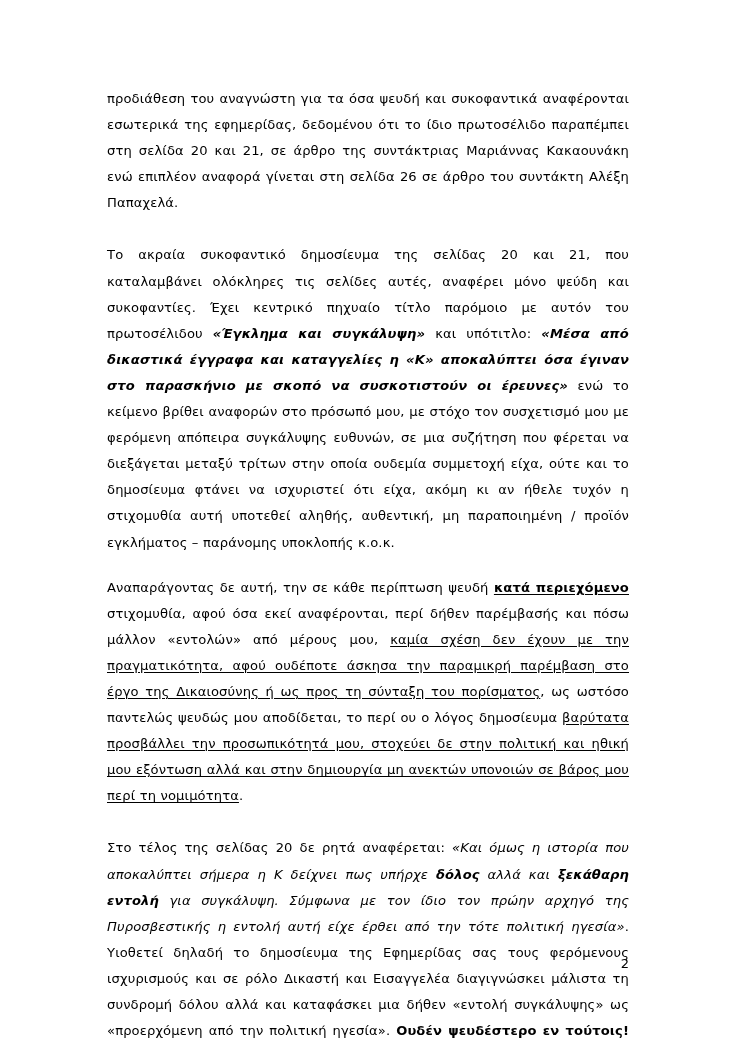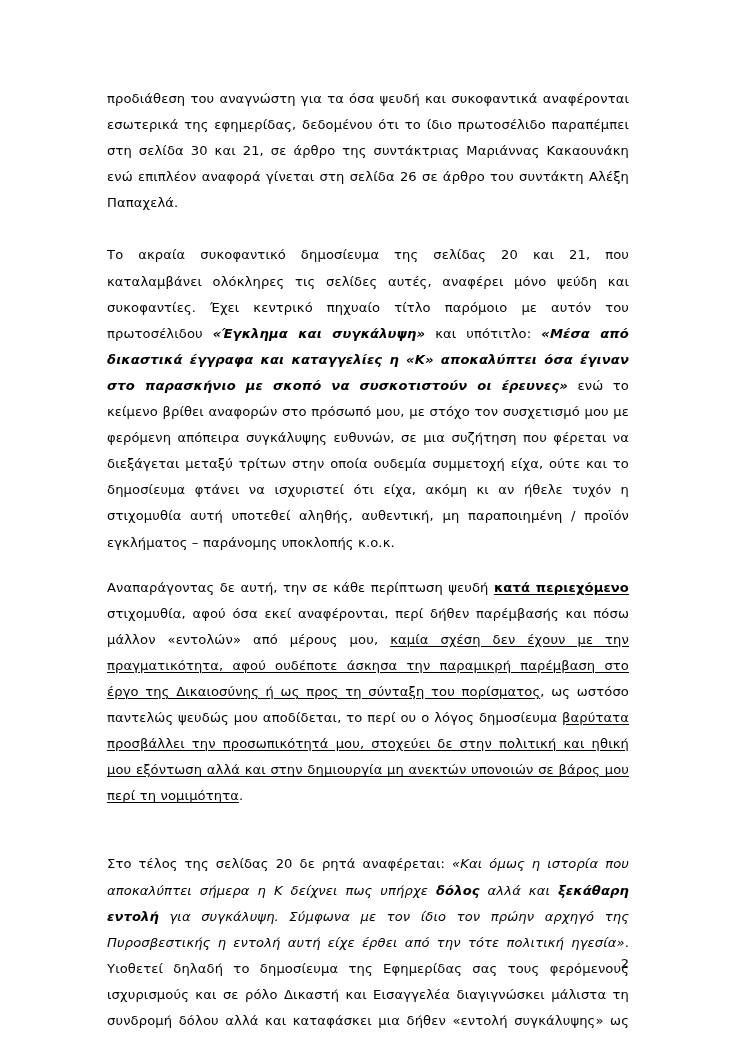--- a/index.html
+++ b/index.html
@@ -33,21 +33,21 @@
     text-justify: inter-word;
     margin: 0 0 26px 0;
     letter-spacing: 0.01em;
     word-spacing: 0.01em;
   }
   .para:last-of-type {
     margin-bottom: 0;
   }
   .p1 { margin-bottom: 26px; }
   .p2 { margin-bottom: 19px; }
-  .p3 { margin-bottom: 42px; }
+  .p3 { margin-bottom: 26px; }
   .p4 { margin-bottom: 26px; }
 
   b, .b { font-weight: bold; }
   i, .i { font-style: italic; }
   .bi { font-weight: bold; font-style: italic; }
   .u { text-decoration: underline; text-underline-offset: 2px; }
   .bu { font-weight: bold; text-decoration: underline; text-underline-offset: 2px; }
 
   .page-number {
     position: absolute;
@@ -58,19 +58,19 @@
     font-size: 13px;
     color: #000000;
     font-family: "DejaVu Sans", "Liberation Sans", sans-serif;
   }
 </style>
 </head>
 <body>
 
 <div class="page">
   <div class="content">
-    <p class="para p1">προδιάθεση του αναγνώστη για τα όσα ψευδή και συκοφαντικά αναφέρονται εσωτερικά της εφημερίδας, δεδομένου ότι το ίδιο πρωτοσέλιδο παραπέμπει στη σελίδα 30 και 21,  σε άρθρο της συντάκτριας  Μαριάννας Κακαουνάκη ενώ επιπλέον αναφορά γίνεται στη σελίδα 26 σε άρθρο του συντάκτη Αλέξη Παπαχελά.</p>
+    <p class="para p1">προδιάθεση του αναγνώστη για τα όσα ψευδή και συκοφαντικά αναφέρονται εσωτερικά της εφημερίδας, δεδομένου ότι το ίδιο πρωτοσέλιδο παραπέμπει στη σελίδα 20 και 21,  σε άρθρο της συντάκτριας  Μαριάννας Κακαουνάκη ενώ επιπλέον αναφορά γίνεται στη σελίδα 26 σε άρθρο του συντάκτη Αλέξη Παπαχελά.</p>
     <p class="para p2">Το ακραία συκοφαντικό δημοσίευμα της σελίδας 20 και 21, που καταλαμβάνει ολόκληρες τις  σελίδες αυτές, αναφέρει  μόνο ψεύδη και συκοφαντίες. Έχει κεντρικό πηχυαίο τίτλο παρόμοιο με αυτόν του πρωτοσέλιδου <span class="bi">«Έγκλημα και συγκάλυψη»</span> και υπότιτλο: <span class="bi">«Μέσα από δικαστικά έγγραφα και καταγγελίες η «Κ» αποκαλύπτει όσα έγιναν στο παρασκήνιο με σκοπό να συσκοτιστούν οι έρευνες»</span> ενώ το κείμενο βρίθει αναφορών στο πρόσωπό μου, με στόχο τον συσχετισμό μου με φερόμενη απόπειρα συγκάλυψης ευθυνών, σε μια συζήτηση που φέρεται να διεξάγεται μεταξύ τρίτων στην οποία ουδεμία συμμετοχή είχα, ούτε και το δημοσίευμα φτάνει να ισχυριστεί ότι είχα, ακόμη κι αν ήθελε τυχόν η στιχομυθία αυτή υποτεθεί αληθής, αυθεντική, μη παραποιημένη / προϊόν εγκλήματος – παράνομης υποκλοπής κ.ο.κ.</p>
     <p class="para p3">Αναπαράγοντας δε αυτή, την σε κάθε περίπτωση ψευδή <span class="bu">κατά περιεχόμενο</span> στιχομυθία, αφού όσα εκεί αναφέρονται, περί δήθεν παρέμβασής και πόσω μάλλον «εντολών» από μέρους μου, <span class="u">καμία σχέση δεν έχουν με την πραγματικότητα, αφού ουδέποτε άσκησα την παραμικρή παρέμβαση στο έργο της Δικαιοσύνης ή ως προς τη σύνταξη του πορίσματος</span>, ως ωστόσο παντελώς ψευδώς μου αποδίδεται, το περί ου ο λόγος δημοσίευμα <span class="u">βαρύτατα προσβάλλει την προσωπικότητά μου, στοχεύει δε στην πολιτική και ηθική μου εξόντωση αλλά και στην δημιουργία μη ανεκτών υπονοιών σε βάρος μου περί τη νομιμότητα</span>.</p>
     <p class="para p4">Στο τέλος της σελίδας 20 δε ρητά αναφέρεται: <span class="i">«Και όμως η ιστορία που αποκαλύπτει σήμερα η Κ δείχνει πως υπήρχε </span><span class="bi">δόλος</span><span class="i"> αλλά και </span><span class="bi">ξεκάθαρη εντολή</span><span class="i"> για συγκάλυψη. Σύμφωνα με τον ίδιο τον πρώην αρχηγό της Πυροσβεστικής η εντολή αυτή είχε έρθει από την τότε πολιτική ηγεσία»</span>. Υιοθετεί δηλαδή το δημοσίευμα της Εφημερίδας σας τους φερόμενους ισχυρισμούς και σε ρόλο Δικαστή και Εισαγγελέα διαγιγνώσκει μάλιστα τη συνδρομή δόλου αλλά και καταφάσκει μια δήθεν «εντολή συγκάλυψης» ως «προερχόμενη από την πολιτική ηγεσία». <span class="b">Ουδέν ψευδέστερο εν τούτοις!</span> Έκπληξη δε προκαλεί η αδιάστικτη υιοθέτηση των όποιων τυχόν ισχυρισμών του πρ. Αρχηγού της Πυροσβεστικής, ακόμη κι αν αυτοί ήθελε υποτεθεί ότι πράγματι έλαβαν χώρα και η «απόδοση εντολών» στο πρόσωπό μου, χωρίς την παραμικρή απόπειρα διασταύρωσης της αλήθειας. Πόρω δε απέχει η αλήθεια ωστόσο, αφού ουδέποτε ή καθ' οιονδήποτε τρόπο αποπειράθηκα να παρέμβω στην εν εξελίξει διαδικασία σχηματισμού πορίσματος και απόδοσης ευθυνών ενώ μοναδικό μου μέλημα καθ' όλη τη διάρκεια της θητείας μου ήταν αποκλειστικά και μόνο η ταχεία πρόοδος της διαδικασίας.</p>
   </div>
   <div class="page-number">2</div>
 </div>
 
 </body></html>

